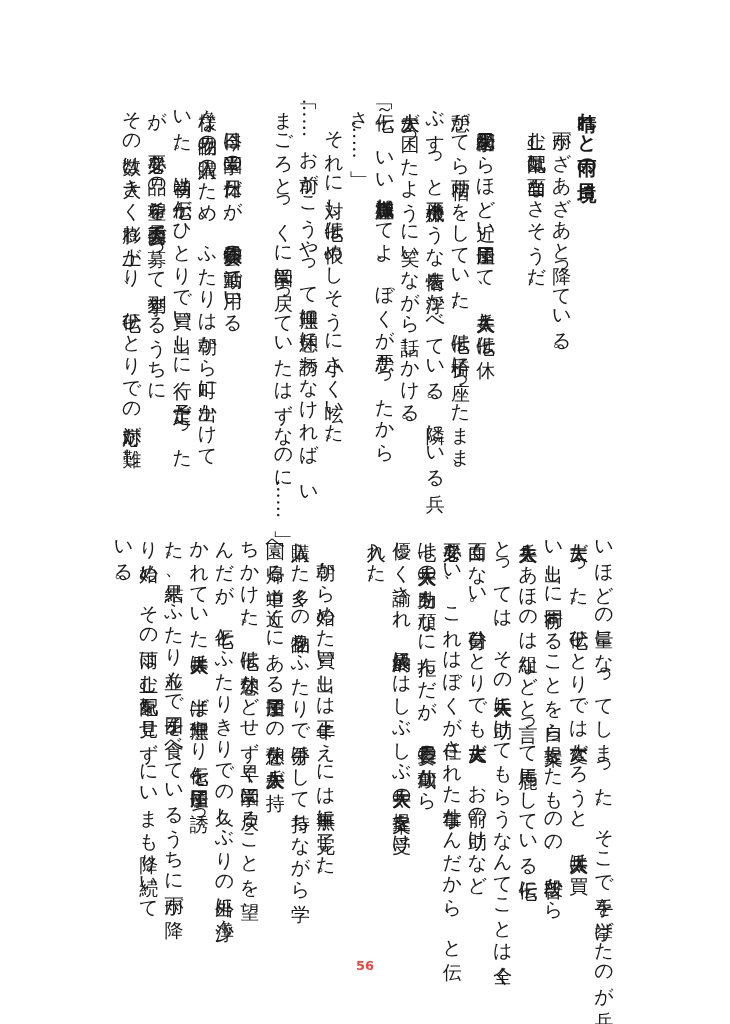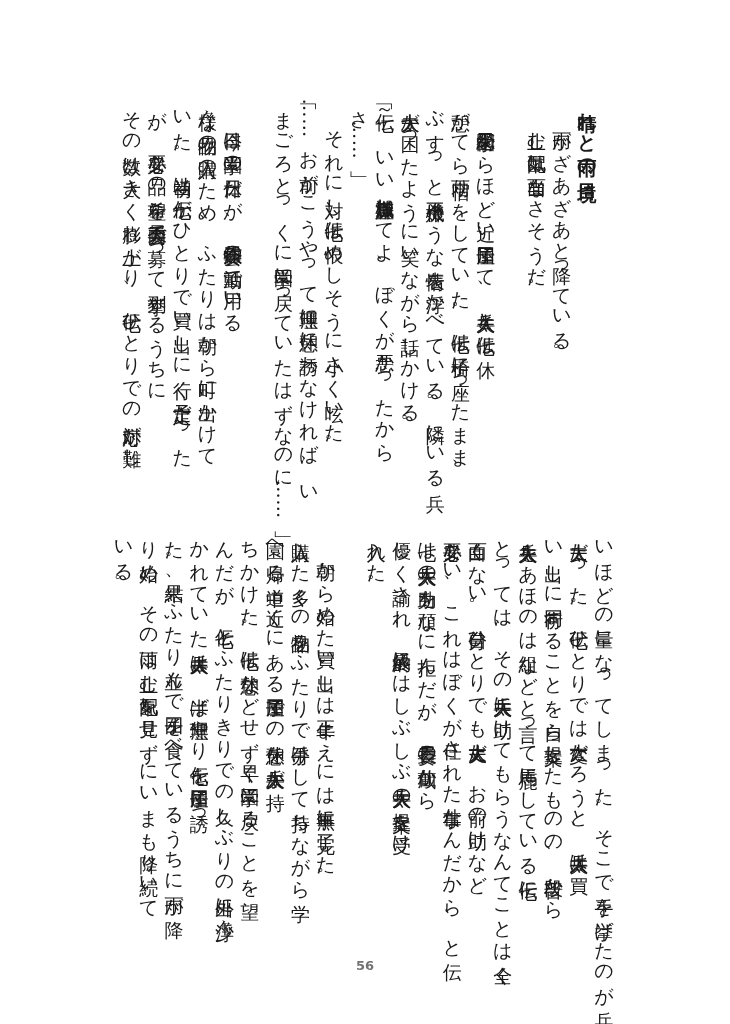--- a/index.html
+++ b/index.html
@@ -8,21 +8,21 @@
     .tier { position: absolute; writing-mode: vertical-rl; -webkit-writing-mode: vertical-rl;
             font-size: 19px; line-height: 25.3px; letter-spacing: 0.6px; }
     .tier-top { right: 130px; top: 98px; height: 400px; }
     .tier-bottom { right: 113px; top: 528px; height: 415px; }
     .col { display: block; white-space: nowrap; }
     .title { font-family: "DejaVu Sans", "Liberation Sans", sans-serif; font-weight: bold;
              font-size: 19px; letter-spacing: 1px; }
     .blank { display: block; width: 25.3px; }
     .page-number { position: absolute; left: 0; width: 100%; top: 958px; text-align: center;
                    font-family: "DejaVu Sans", "Liberation Sans", sans-serif; font-weight: bold;
-                   font-size: 13px; color: #737373; }
+                   font-size: 13px; color: #ef4444; }
   </style>
 </head>
 <body>
 
 <div class="tier tier-top">
   <span class="col title">晴れと雨の境目</span>
   <span class="col">　雨がざあざあと降っている。</span>
   <span class="col">　止む気配は当面なさそうだ。</span>
   <span class="blank"></span>
   <span class="col">　忍術学園からほど近い団子屋にて、兵太夫と伝七は休</span>

